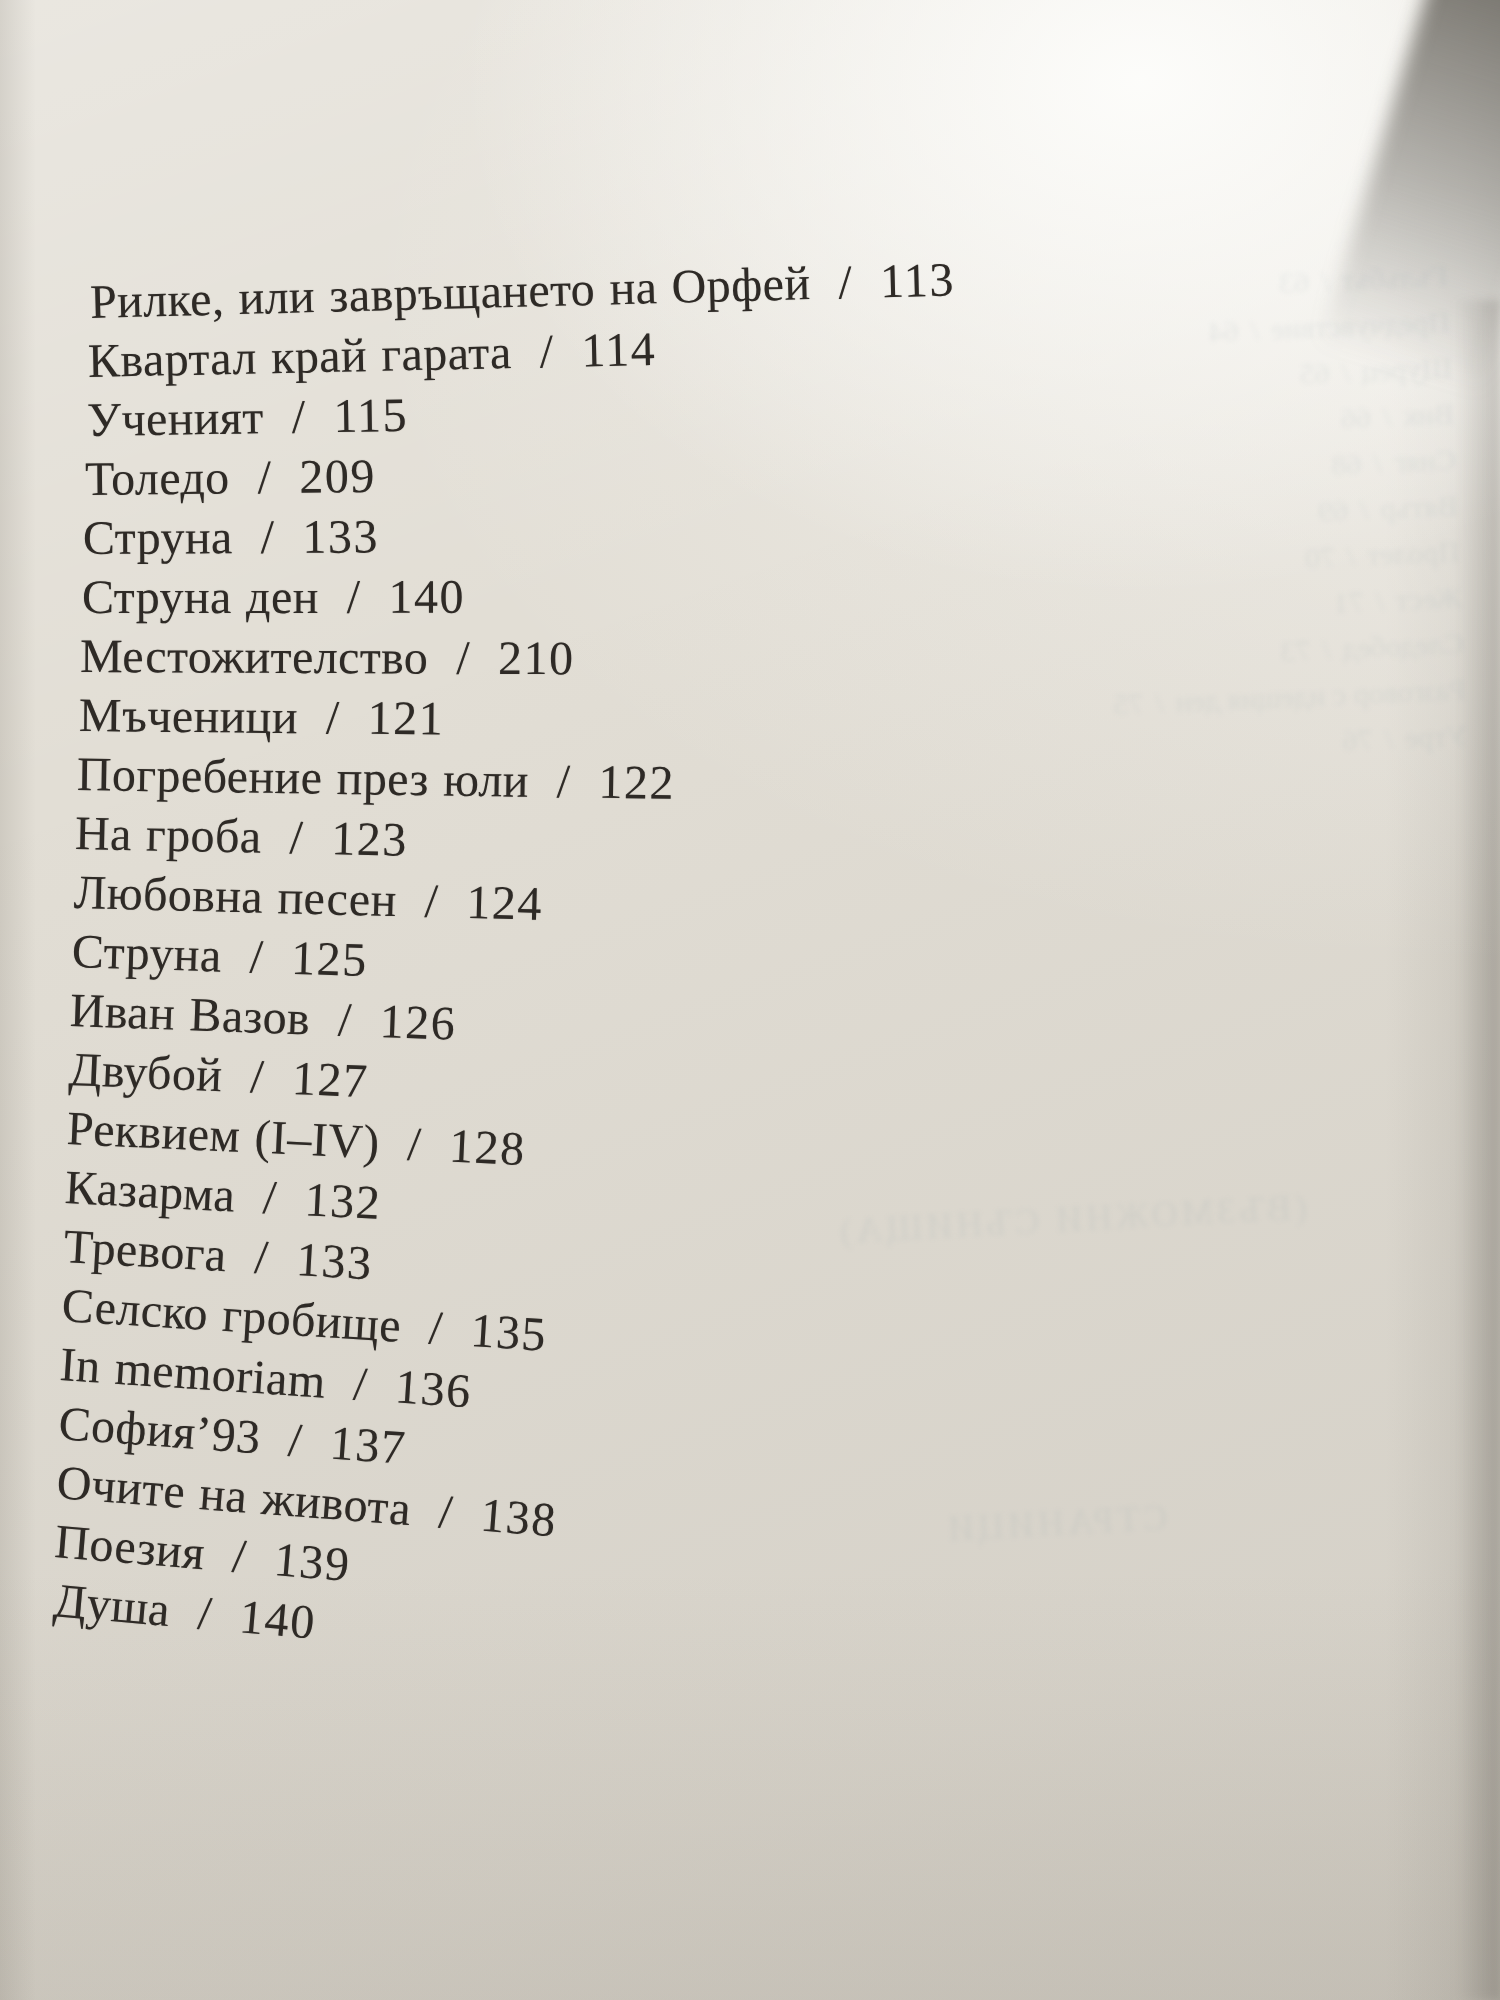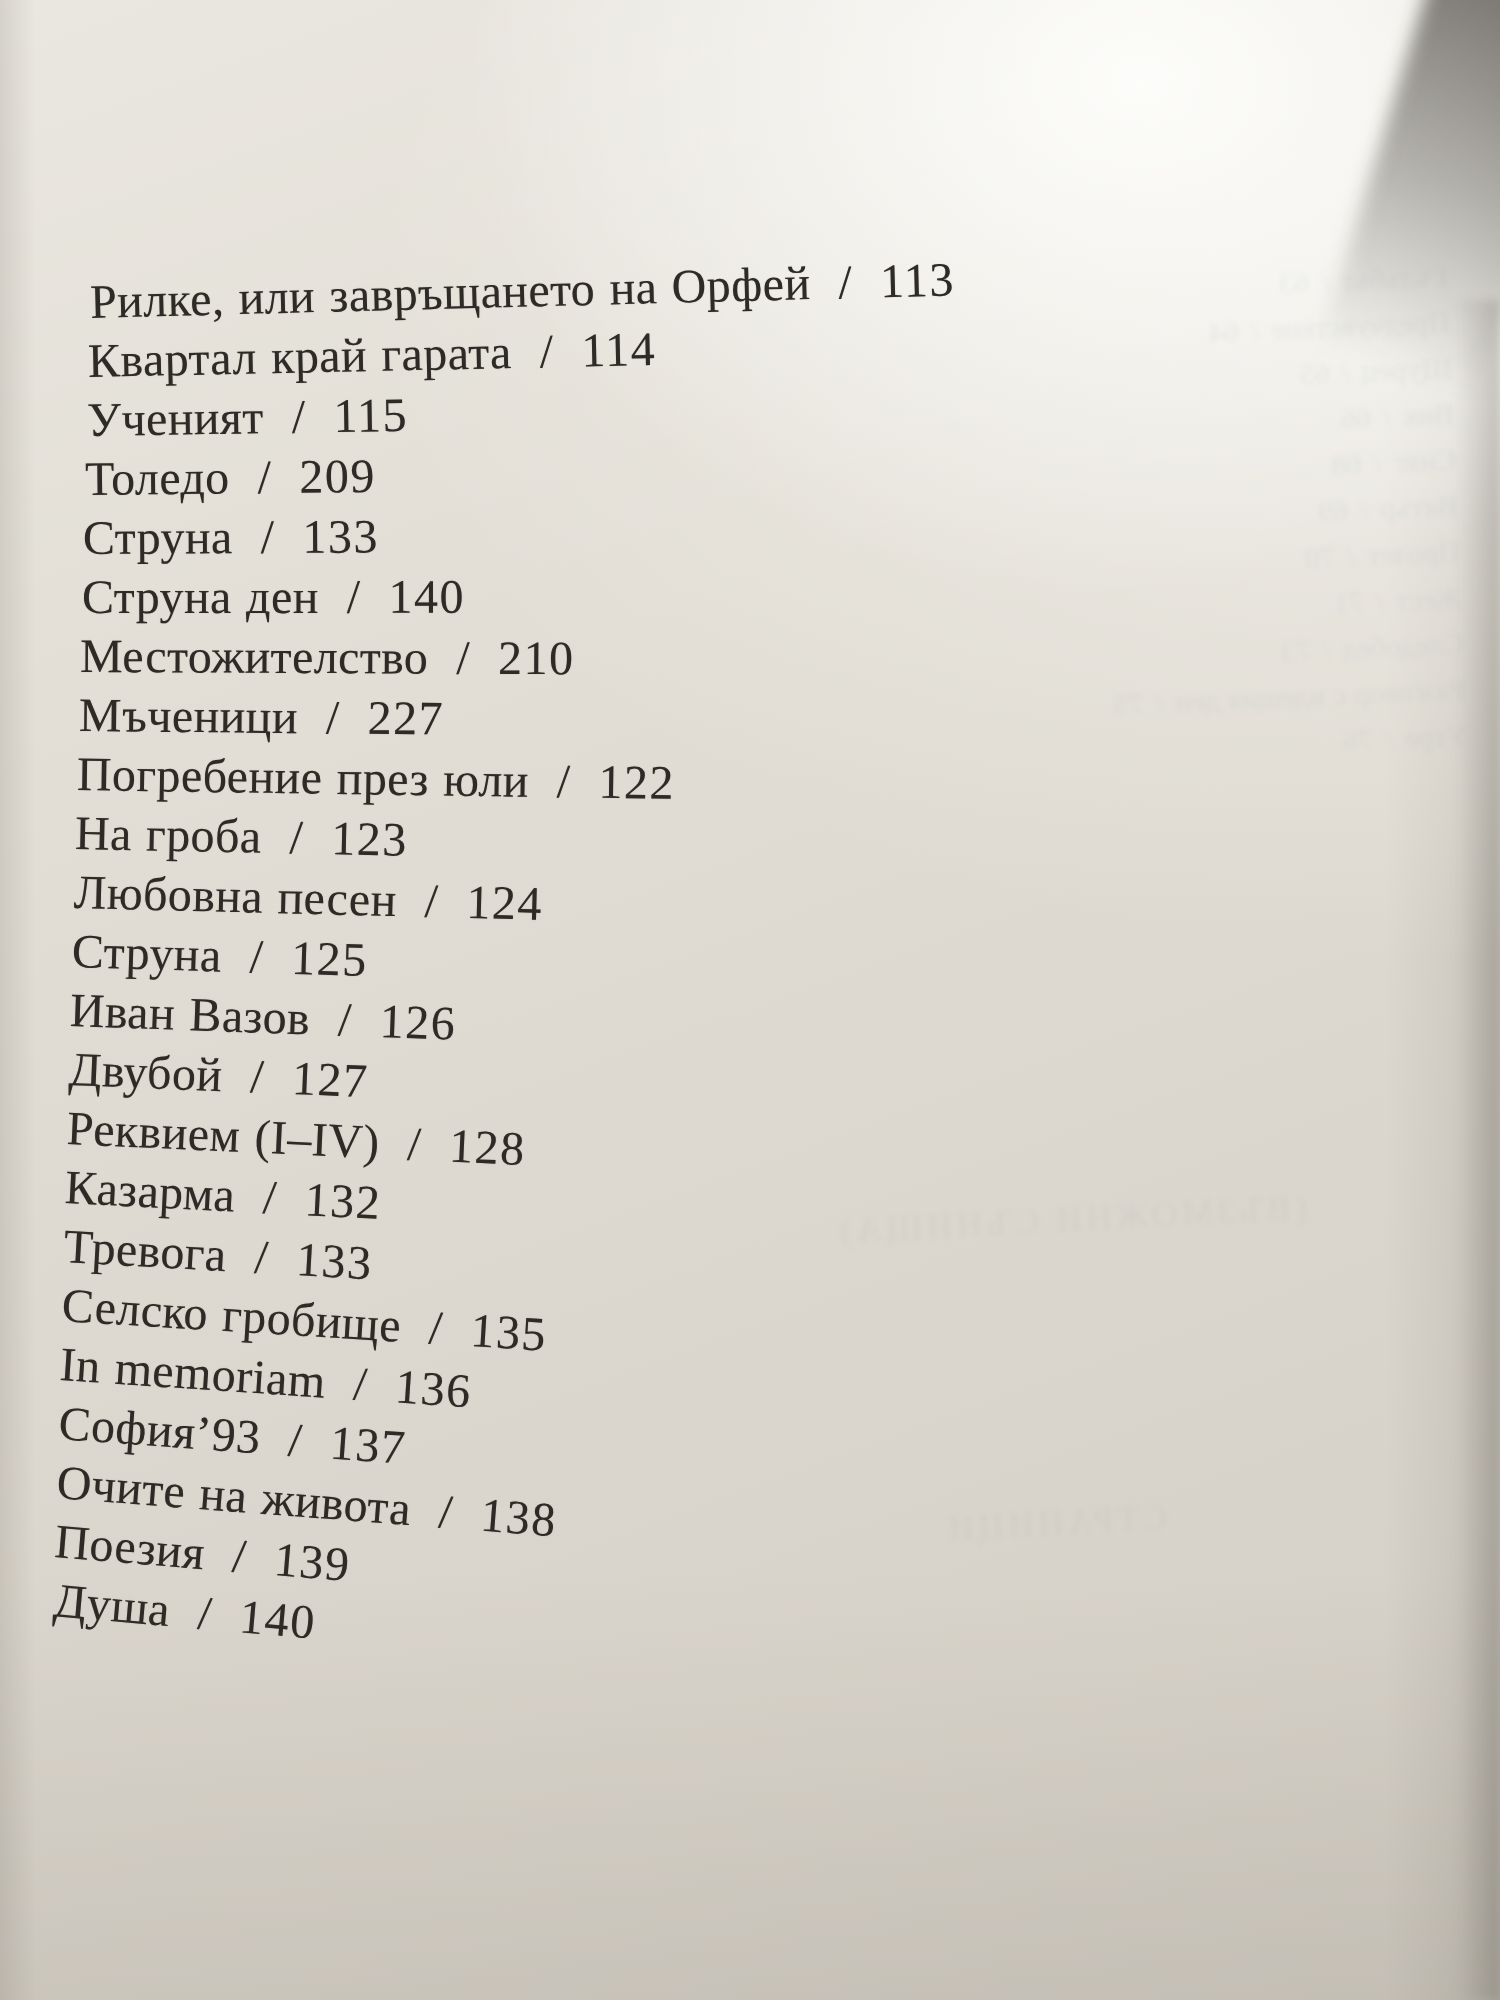--- a/index.html
+++ b/index.html
@@ -83,21 +83,21 @@
   <div class="mirror st-head h2">СТРАНИЦИ</div>
 
   <div class="toc" id="toc">
       <div class="toc-line" style="transform: rotate(-1.5deg); margin-left: 90px;"><span class="title">Рилке, или завръщането на Орфей</span><span class="sep">/</span><span class="num">113</span></div>
       <div class="toc-line" style="transform: rotate(-1.21deg); margin-left: 88.3px;"><span class="title">Квартал край гарата</span><span class="sep">/</span><span class="num">114</span></div>
       <div class="toc-line" style="transform: rotate(-0.91deg); margin-left: 86.7px;"><span class="title">Ученият</span><span class="sep">/</span><span class="num">115</span></div>
       <div class="toc-line" style="transform: rotate(-0.61deg); margin-left: 85px;"><span class="title">Толедо</span><span class="sep">/</span><span class="num">209</span></div>
       <div class="toc-line" style="transform: rotate(-0.32deg); margin-left: 83.4px;"><span class="title">Струна</span><span class="sep">/</span><span class="num">133</span></div>
       <div class="toc-line" style="transform: rotate(-0.03deg); margin-left: 81.8px;"><span class="title">Струна ден</span><span class="sep">/</span><span class="num">140</span></div>
       <div class="toc-line" style="transform: rotate(0.27deg); margin-left: 80.1px;"><span class="title">Местожителство</span><span class="sep">/</span><span class="num">210</span></div>
-      <div class="toc-line" style="transform: rotate(0.56deg); margin-left: 78.5px;"><span class="title">Мъченици</span><span class="sep">/</span><span class="num">227</span></div>
+      <div class="toc-line" style="transform: rotate(0.56deg); margin-left: 78.5px;"><span class="title">Мъченици</span><span class="sep">/</span><span class="num">121</span></div>
       <div class="toc-line" style="transform: rotate(0.86deg); margin-left: 76.8px;"><span class="title">Погребение през юли</span><span class="sep">/</span><span class="num">122</span></div>
       <div class="toc-line" style="transform: rotate(1.15deg); margin-left: 75.2px;"><span class="title">На гроба</span><span class="sep">/</span><span class="num">123</span></div>
       <div class="toc-line" style="transform: rotate(1.45deg); margin-left: 73.5px;"><span class="title">Любовна песен</span><span class="sep">/</span><span class="num">124</span></div>
       <div class="toc-line" style="transform: rotate(1.74deg); margin-left: 71.8px;"><span class="title">Струна</span><span class="sep">/</span><span class="num">125</span></div>
       <div class="toc-line" style="transform: rotate(2.04deg); margin-left: 70.2px;"><span class="title">Иван Вазов</span><span class="sep">/</span><span class="num">126</span></div>
       <div class="toc-line" style="transform: rotate(2.33deg); margin-left: 68.5px;"><span class="title">Двубой</span><span class="sep">/</span><span class="num">127</span></div>
       <div class="toc-line" style="transform: rotate(2.63deg); margin-left: 66.9px;"><span class="title">Реквием (I–IV)</span><span class="sep">/</span><span class="num">128</span></div>
       <div class="toc-line" style="transform: rotate(2.92deg); margin-left: 65.3px;"><span class="title">Казарма</span><span class="sep">/</span><span class="num">132</span></div>
       <div class="toc-line" style="transform: rotate(3.22deg); margin-left: 63.6px;"><span class="title">Тревога</span><span class="sep">/</span><span class="num">133</span></div>
       <div class="toc-line" style="transform: rotate(3.51deg); margin-left: 62px;"><span class="title">Селско гробище</span><span class="sep">/</span><span class="num">135</span></div>

